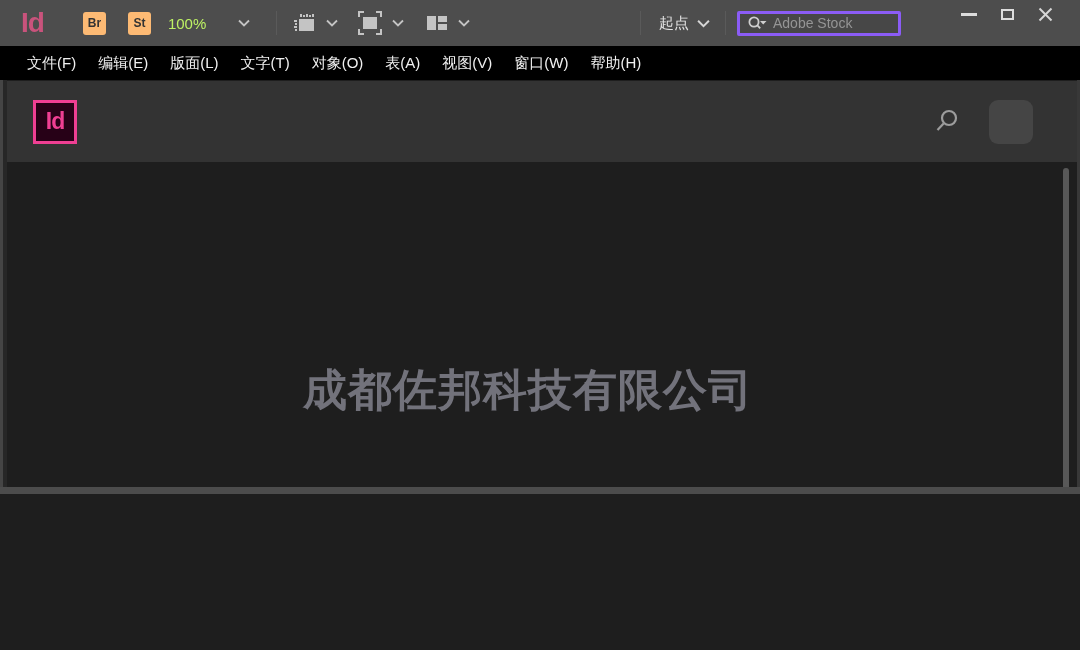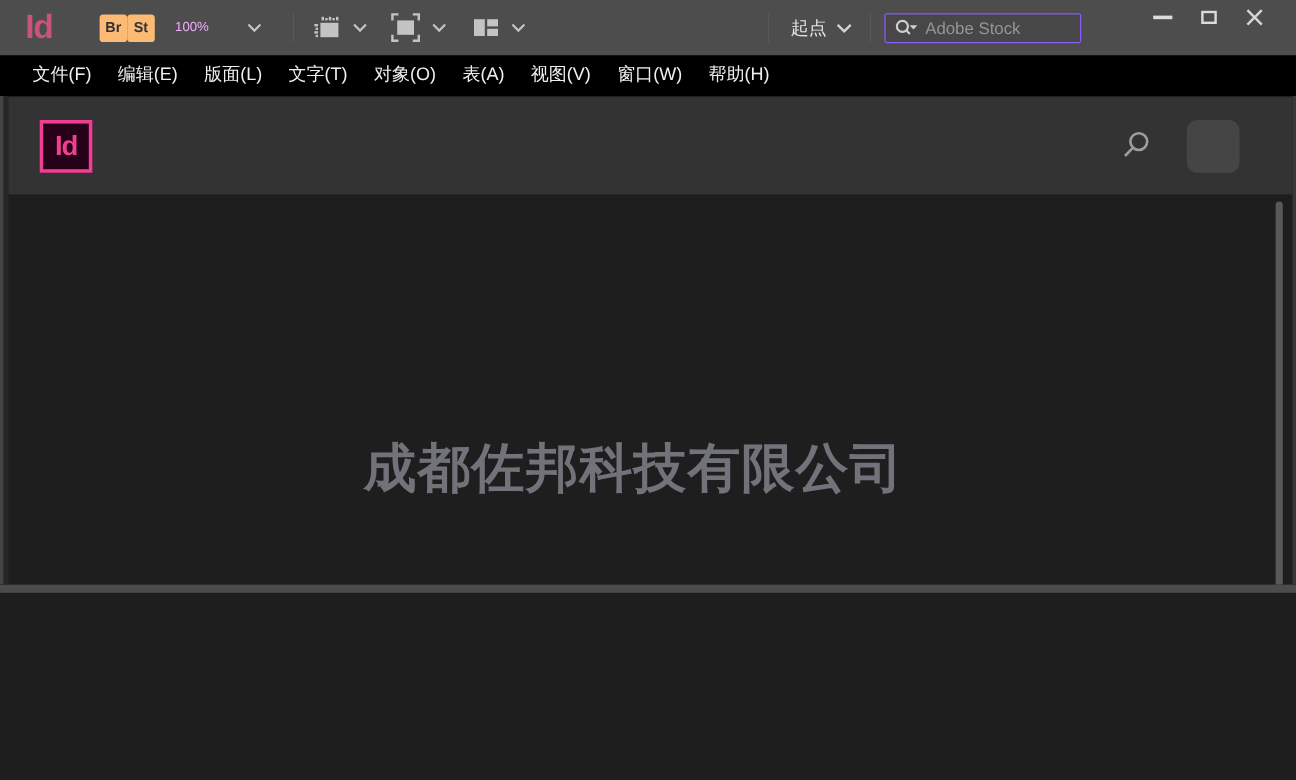--- a/index.html
+++ b/index.html
@@ -19,39 +19,39 @@
   .app-id {
     margin-left:21px; font-size:28px; font-weight:700; color:#c9537c;
     letter-spacing:-1px; line-height:46px;
   }
   .sq-btn {
     width:23px; height:23px; background:#fdba74; border-radius:3px;
     color:#333; font-size:12px; font-weight:700;
     display:flex; align-items:center; justify-content:center; cursor:default;
   }
   .btn-br { margin-left:39px; }
-  .btn-st { }
-  .zoom-text { margin-left:17px; font-size:11px; color:#f0abfc; }
+  .btn-st { margin-left:22px; }
+  .zoom-text { margin-left:17px; font-size:15px; color:#bef264; }
   .chev { margin-left:8px; display:inline-flex; }
   .chev svg { display:block; }
   .tb-sep { width:1px; height:24px; background:#404040; border-right:1px solid #5a5a5a; }
   .sep-a { margin-left:26px; }
   .tool-ico { display:inline-flex; }
   .ico-1 { margin-left:14px; }
   .ico-2 { margin-left:18px; }
   .ico-3 { margin-left:20px; }
   .chev-zoom { margin-left:32px; }
 
   .tb-right { margin-left:auto; display:flex; align-items:center; margin-right:179px; }
   .workspace-label { font-size:15px; color:#e4e4e4; margin-left:18px; }
   .sep-b { margin-left:0; }
   .sep-c { margin-left:15px; }
   .search-box {
     margin-left:11px; width:164px; height:25px; background:#474747;
-    border:1px solid #8b5cf6; border-radius:2px;
+    border:3px solid #8b5cf6; border-radius:2px;
     display:flex; align-items:center; padding:0 6px;
   }
   .search-box input {
     background:transparent; border:none; outline:none; width:100%;
     font-size:14px; color:#d8d8d8; font-family:"Liberation Sans", sans-serif;
     margin-left:5px;
   }
   .search-box input::placeholder { color:#959595; }
 
   

